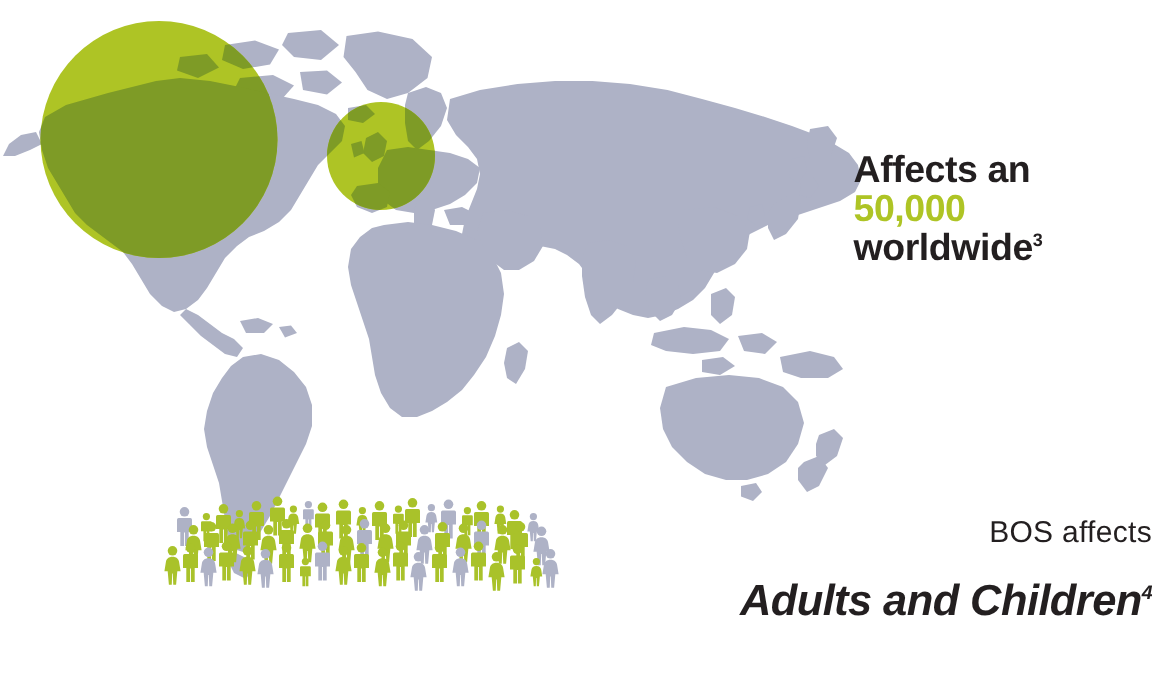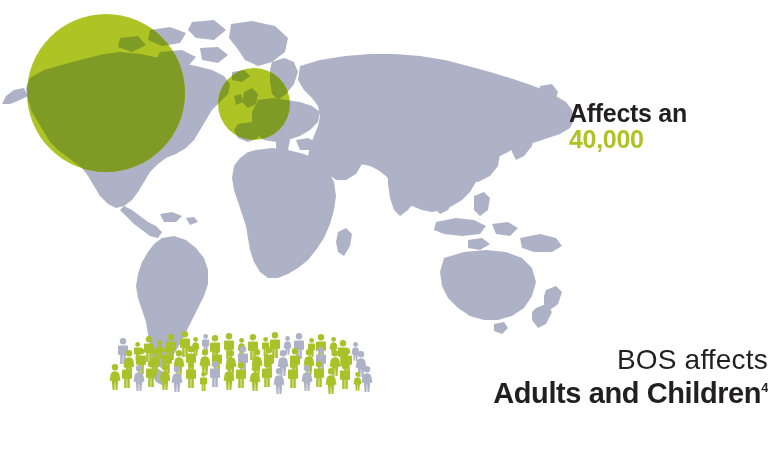--- a/index.html
+++ b/index.html
@@ -63,34 +63,35 @@
   
   .headline-block {
     position: absolute;
     left: 408px;
     top: 344px;
     width: 360px;
     text-align: right;
   }
   .headline-small {
     display: block;
-    font-size: 28px;
+    font-size: 20px;
     font-weight: normal;
     color: #231f20;
     letter-spacing: 0.2px;
-    margin-bottom: 1px;
+    margin-bottom: 18px;
     white-space: nowrap;
   }
   .headline-large {
     display: block;
     font-size: 29px;
     font-weight: bold;
     color: #231f20;
     letter-spacing: -0.4px;
     white-space: nowrap;
+    font-style: italic;
   }
   .headline-large .sup {
     font-size: 13px;
     vertical-align: super;
     line-height: 0;
   }
 
   
   .crowd {
     position: absolute;
@@ -234,21 +235,22 @@
 
       <circle cx="254" cy="104" r="36" fill="#aec425"></circle>
       <g clip-path="url(#clip-eu)" fill="#7e9b26">
         <use href="#landmasses"></use>
       </g>
     </svg>
   </div>
 
   <div class="stat-block">
     <span class="stat-line">Affects an</span>
-    <span class="stat-line accent">40,000</span>
+    <span class="stat-line accent">50,000</span>
+    <span class="stat-line"><span>worldwide</span><span class="sup">3</span></span>
   </div>
 
   <div class="crowd">
     <svg width="280" height="90" viewBox="0 0 280 90" xmlns="http://www.w3.org/2000/svg">
       <defs>
 
         <g id="fig-m">
           <circle cx="5" cy="3.2" r="3.2"></circle>
           <path d="M1.1 7.4 h7.8 a1.1 1.1 0 0 1 1.1 1.1 v8.2 h-2.2 v9.3 h-2.5 v-9.0 h-0.6 v9.0 h-2.5 v-9.3 h-2.2 v-8.2 a1.1 1.1 0 0 1 1.1 -1.1 z"></path>
         </g>

